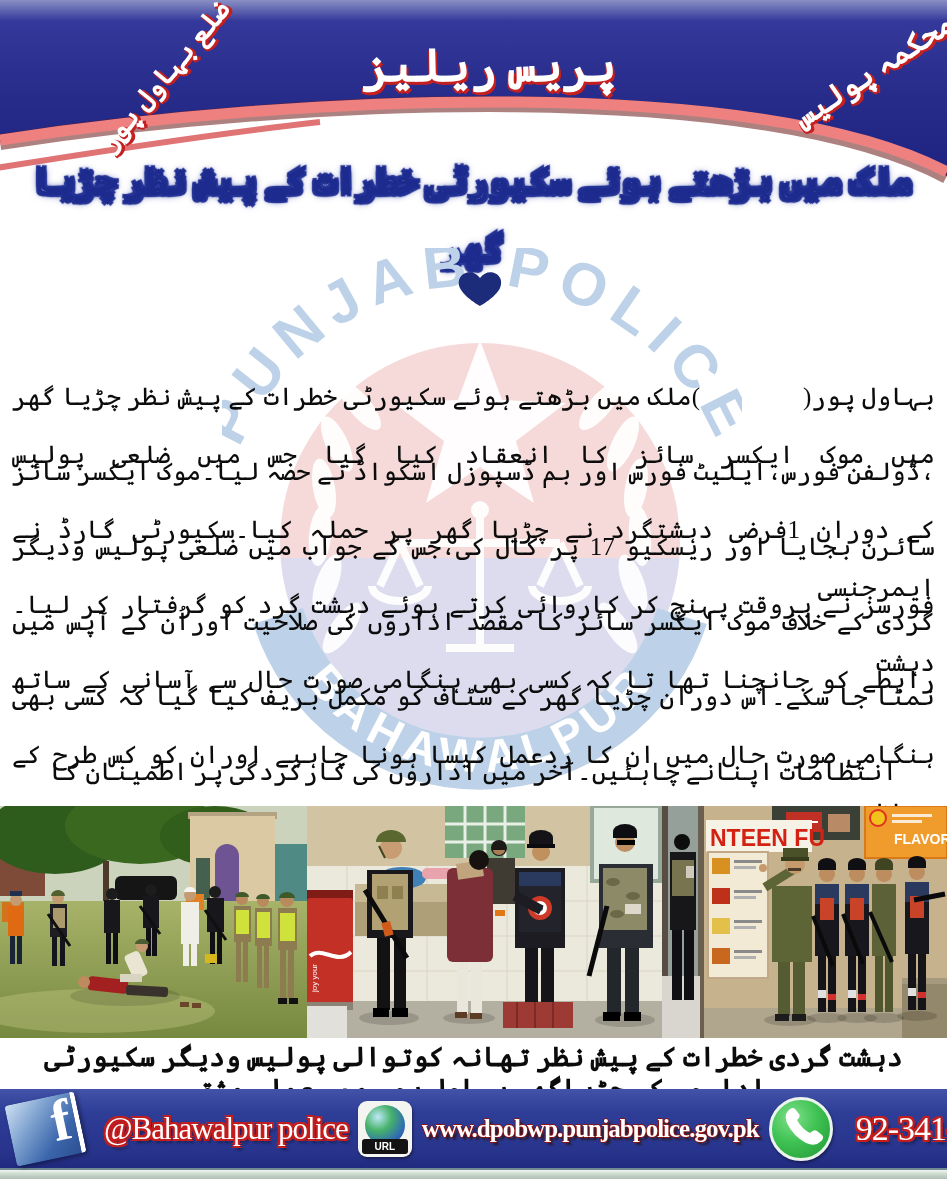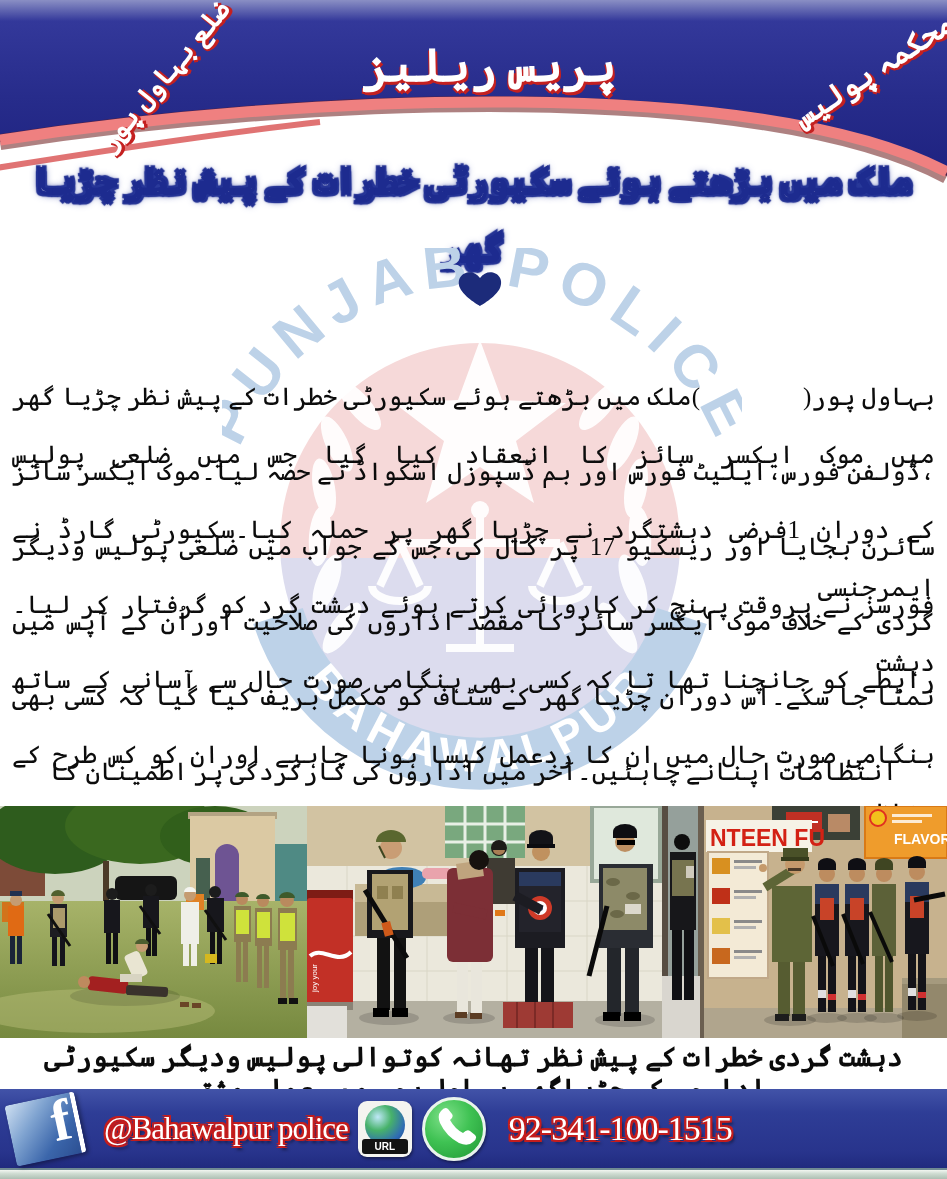--- a/index.html
+++ b/index.html
@@ -464,20 +464,21 @@
 
   <div class="footer">
     <div class="fb-card">
       <span class="fb-f">f</span>
     </div>
     <span class="red-outline fb-handle">@Bahawalpur police</span>
     <div class="globe">
       <div class="globe-ball"></div>
       <div class="globe-band">URL</div>
     </div>
+    <span class="site">www.dpobwp.punjabpolice.gov.pk</span>
     <div class="wa">
       <svg width="52" height="52" viewBox="0 0 52 52" style="position:absolute;left:0;top:0">
         <path d="M16 11 q4 -5 7 -2 l4 5 q2 3 -2 6 q5 9 13 13 q4 -4 7 -2 l5 4 q3 3 -2 7 q-5 5 -14 1 q-13 -7 -19 -20 q-3 -8 1 -12z" fill="#ffffff"></path>
       </svg>
     </div>
     <span class="red-outline phone">92-341-100-1515</span>
   </div>
   <div class="fstrip"></div>
 
 </div>

